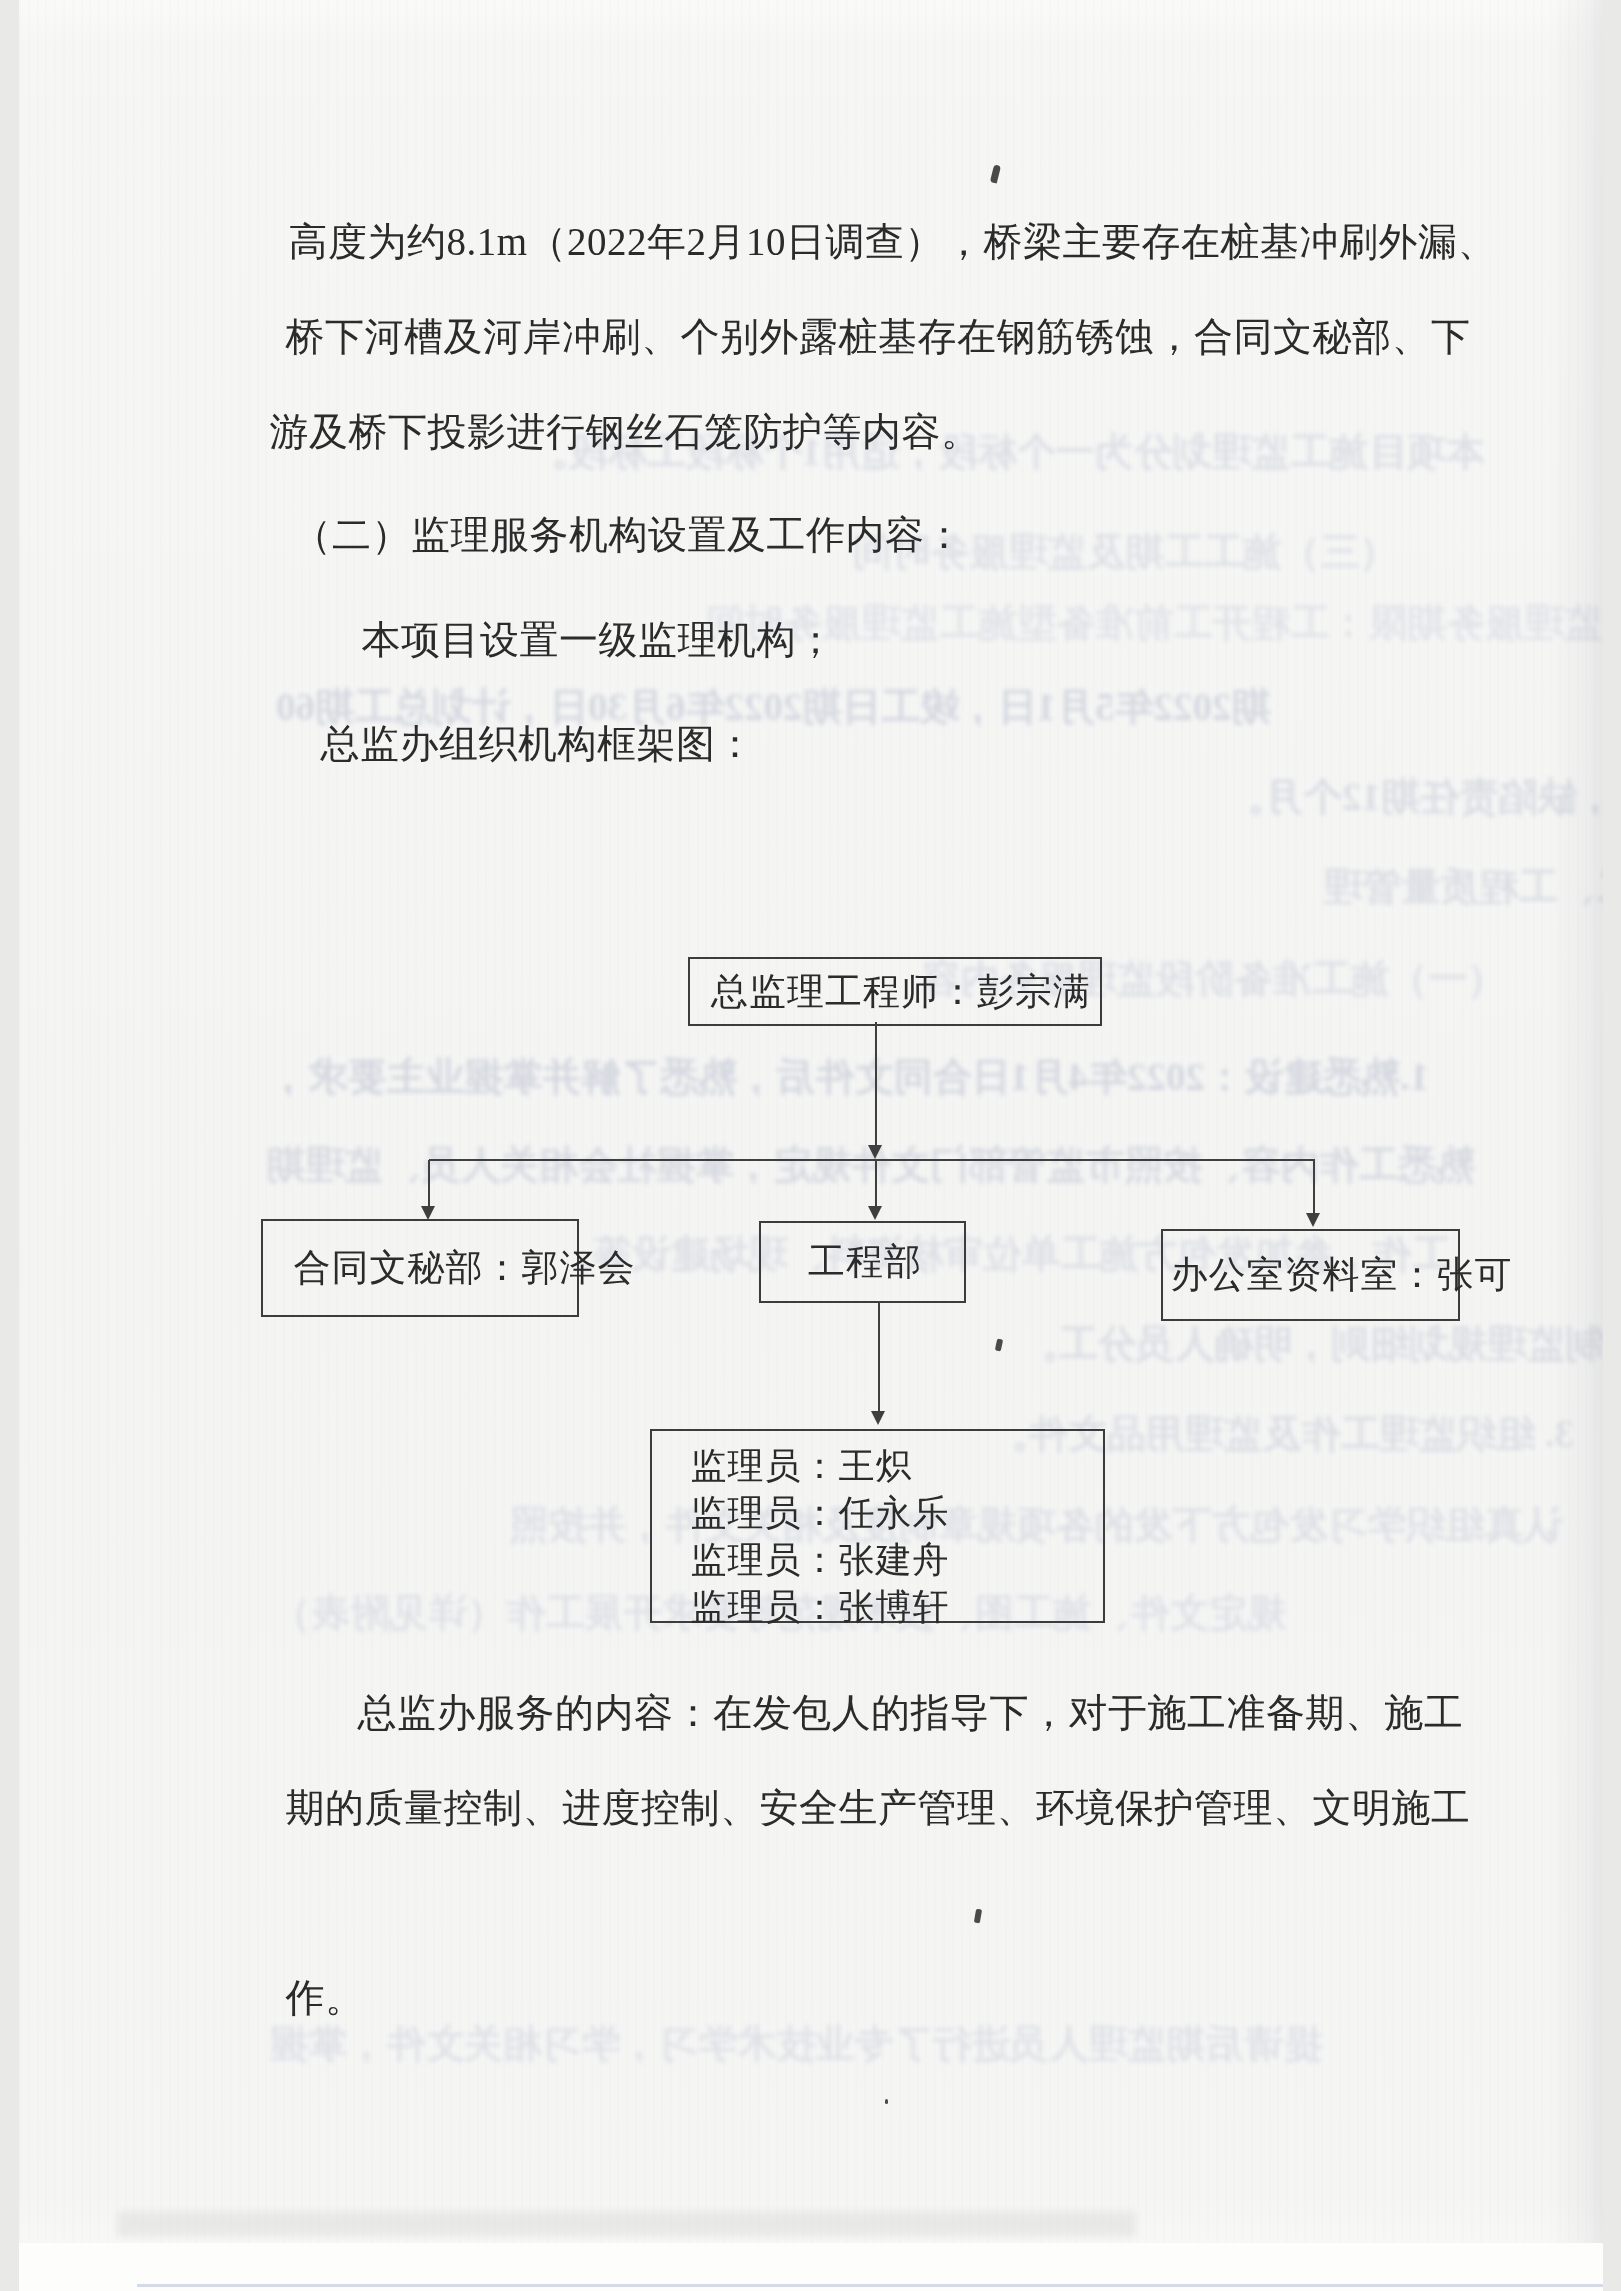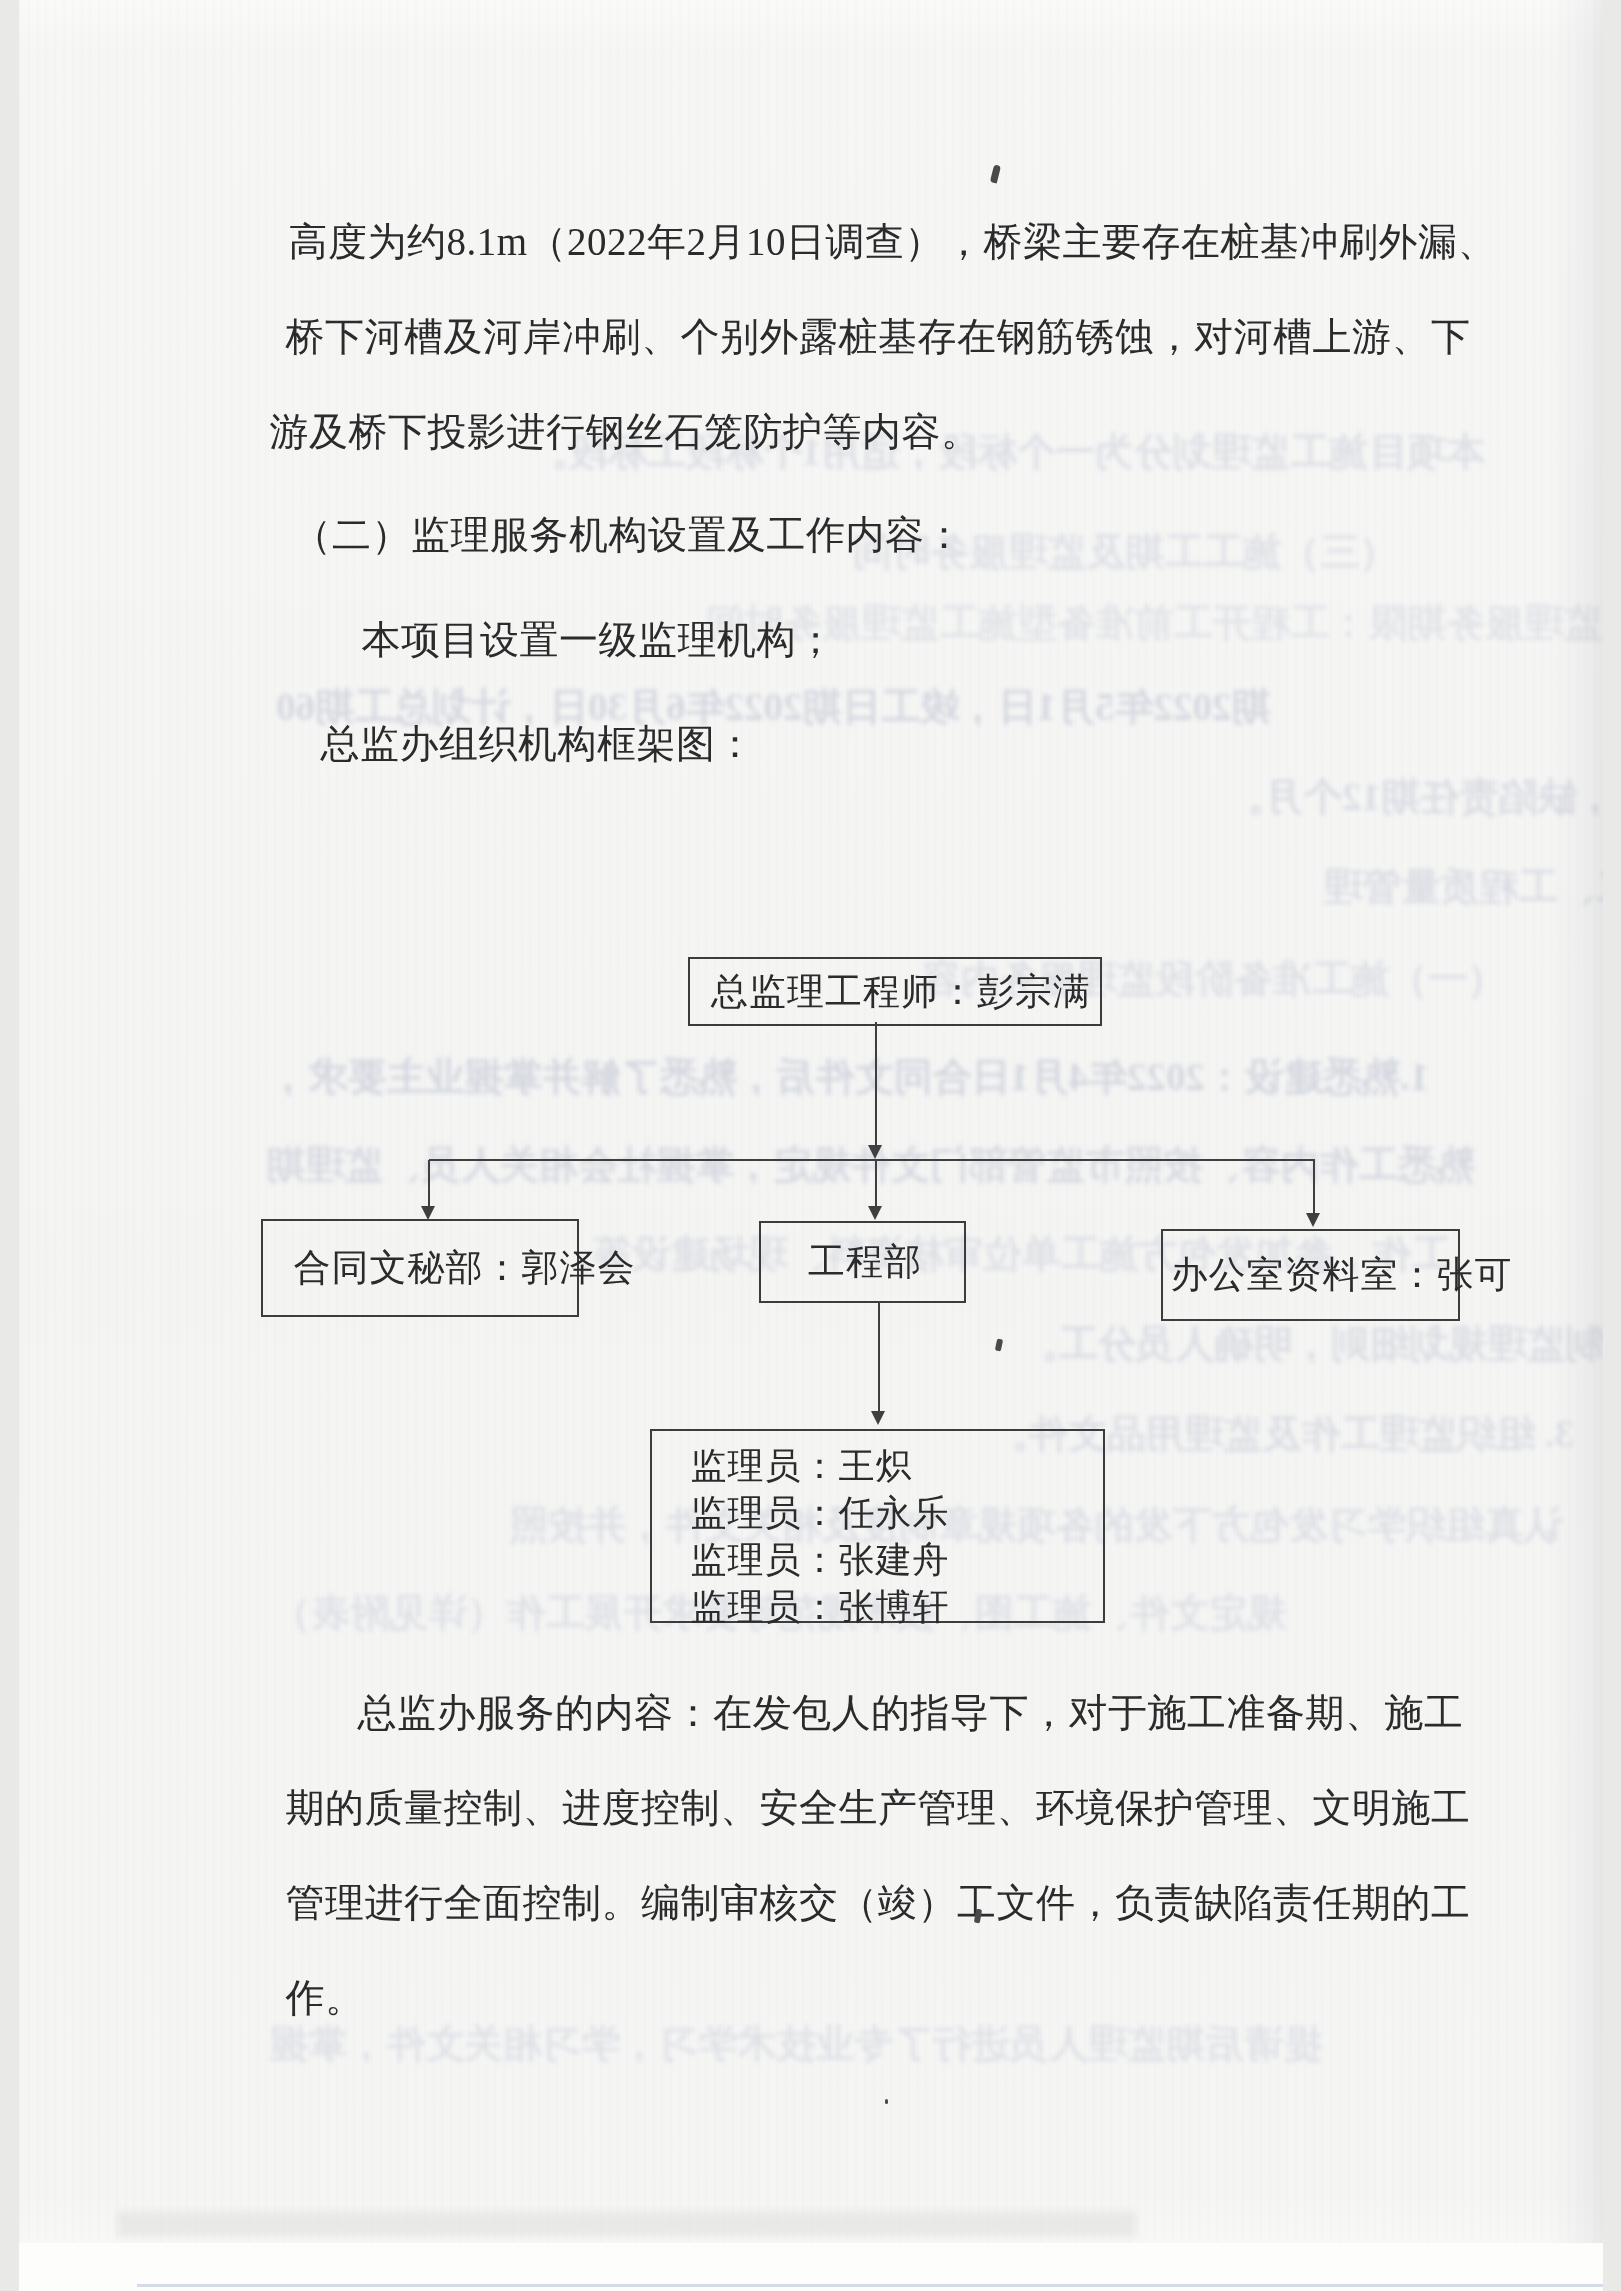--- a/index.html
+++ b/index.html
@@ -88,21 +88,21 @@
   <div class="bleed" style="left:250px;top:1054px;opacity:0.22;">1.熟悉建设：2022年4月1日合同文件后，熟悉了解并掌握业主要求，</div>
   <div class="bleed" style="left:247px;top:1142px;opacity:0.20;">熟悉工作内容、按照市监管部门文件规定，掌握社会相关人员、监理期</div>
   <div class="bleed" style="left:534px;top:1231px;opacity:0.15;">工作，参加发包方施工单位审核资料、现场建设等。</div>
   <div class="bleed" style="left:1000px;top:1321px;opacity:0.17;">2. 编制监理规划细则，明确人员分工。</div>
   <div class="bleed" style="left:970px;top:1411px;opacity:0.16;">3. 组织监理工作及监理用品文件。</div>
   <div class="bleed" style="left:490px;top:1502px;opacity:0.15;">认真组织学习发包方下发的各项规章制度及相关文件，并按照</div>
   <div class="bleed" style="left:253px;top:1590px;opacity:0.14;">规定文件、施工图、技术规范等要求开展工作（详见附表）</div>
   <div class="bleed" style="left:250px;top:2021px;opacity:0.14;">提请后期监理人员进行了专业技术学习，学习相关文件，掌握</div>
 
   <div class="tline" style="left:270px;top:218px;">高度为约8.1m（2022年2月10日调查），桥梁主要存在桩基冲刷外漏、</div>
-  <div class="tline" style="left:267px;top:313px;">桥下河槽及河岸冲刷、个别外露桩基存在钢筋锈蚀，对河槽上游、下</div>
+  <div class="tline" style="left:267px;top:313px;">桥下河槽及河岸冲刷、个别外露桩基存在钢筋锈蚀，合同文秘部、下</div>
   <div class="tline" style="left:251px;top:408px;">游及桥下投影进行钢丝石笼防护等内容。</div>
 
   <div class="tline" style="left:274px;top:511px;">（二）监理服务机构设置及工作内容：</div>
   <div class="tline" style="left:343px;top:616px;">本项目设置一级监理机构；</div>
   <div class="tline" style="left:302px;top:720px;">总监办组织机构框架图：</div>
 
   <div>
 
     <div class="obox" style="left:669px;top:957px;width:389px;height:65px;padding-left:21.6px;">
       <span>总监理工程师：彭宗满</span>
@@ -136,21 +136,20 @@
     <div class="staffbox" style="left:631px;top:1429px;width:412px;height:178px;">
       <div>监理员：王炽</div>
       <div>监理员：任永乐</div>
       <div>监理员：张建舟</div>
       <div>监理员：张博轩</div>
     </div>
   </div>
 
   <div class="tline" style="left:339px;top:1689px;">总监办服务的内容：在发包人的指导下，对于施工准备期、施工</div>
   <div class="tline" style="left:267px;top:1784px;">期的质量控制、进度控制、安全生产管理、环境保护管理、文明施工</div>
-  <div class="tline" style="left:267px;top:1879px;">管理进行全面控制。编制审核交（竣）工文件，负责缺陷责任期的工</div>
   <div class="tline" style="left:267px;top:1974px;">作。</div>
 
   <div class="speck" style="left:973px;top:165px;width:6.9px;height:17.6px;transform:rotate(14deg);border-radius:3.9px 3.9px 1px 3.9px;"></div>
   <div class="speck" style="left:977px;top:1339px;width:5.9px;height:11.8px;transform:rotate(12deg);"></div>
   <div class="speck" style="left:956px;top:1909px;width:5.9px;height:13.7px;transform:rotate(10deg);"></div>
   <div class="speck" style="left:866px;top:2099px;width:3.9px;height:4.9px;"></div>
 
   <div class="edge-right"></div>
   <div class="bottom-smudge"></div>
   <div class="bottom-white"></div>

